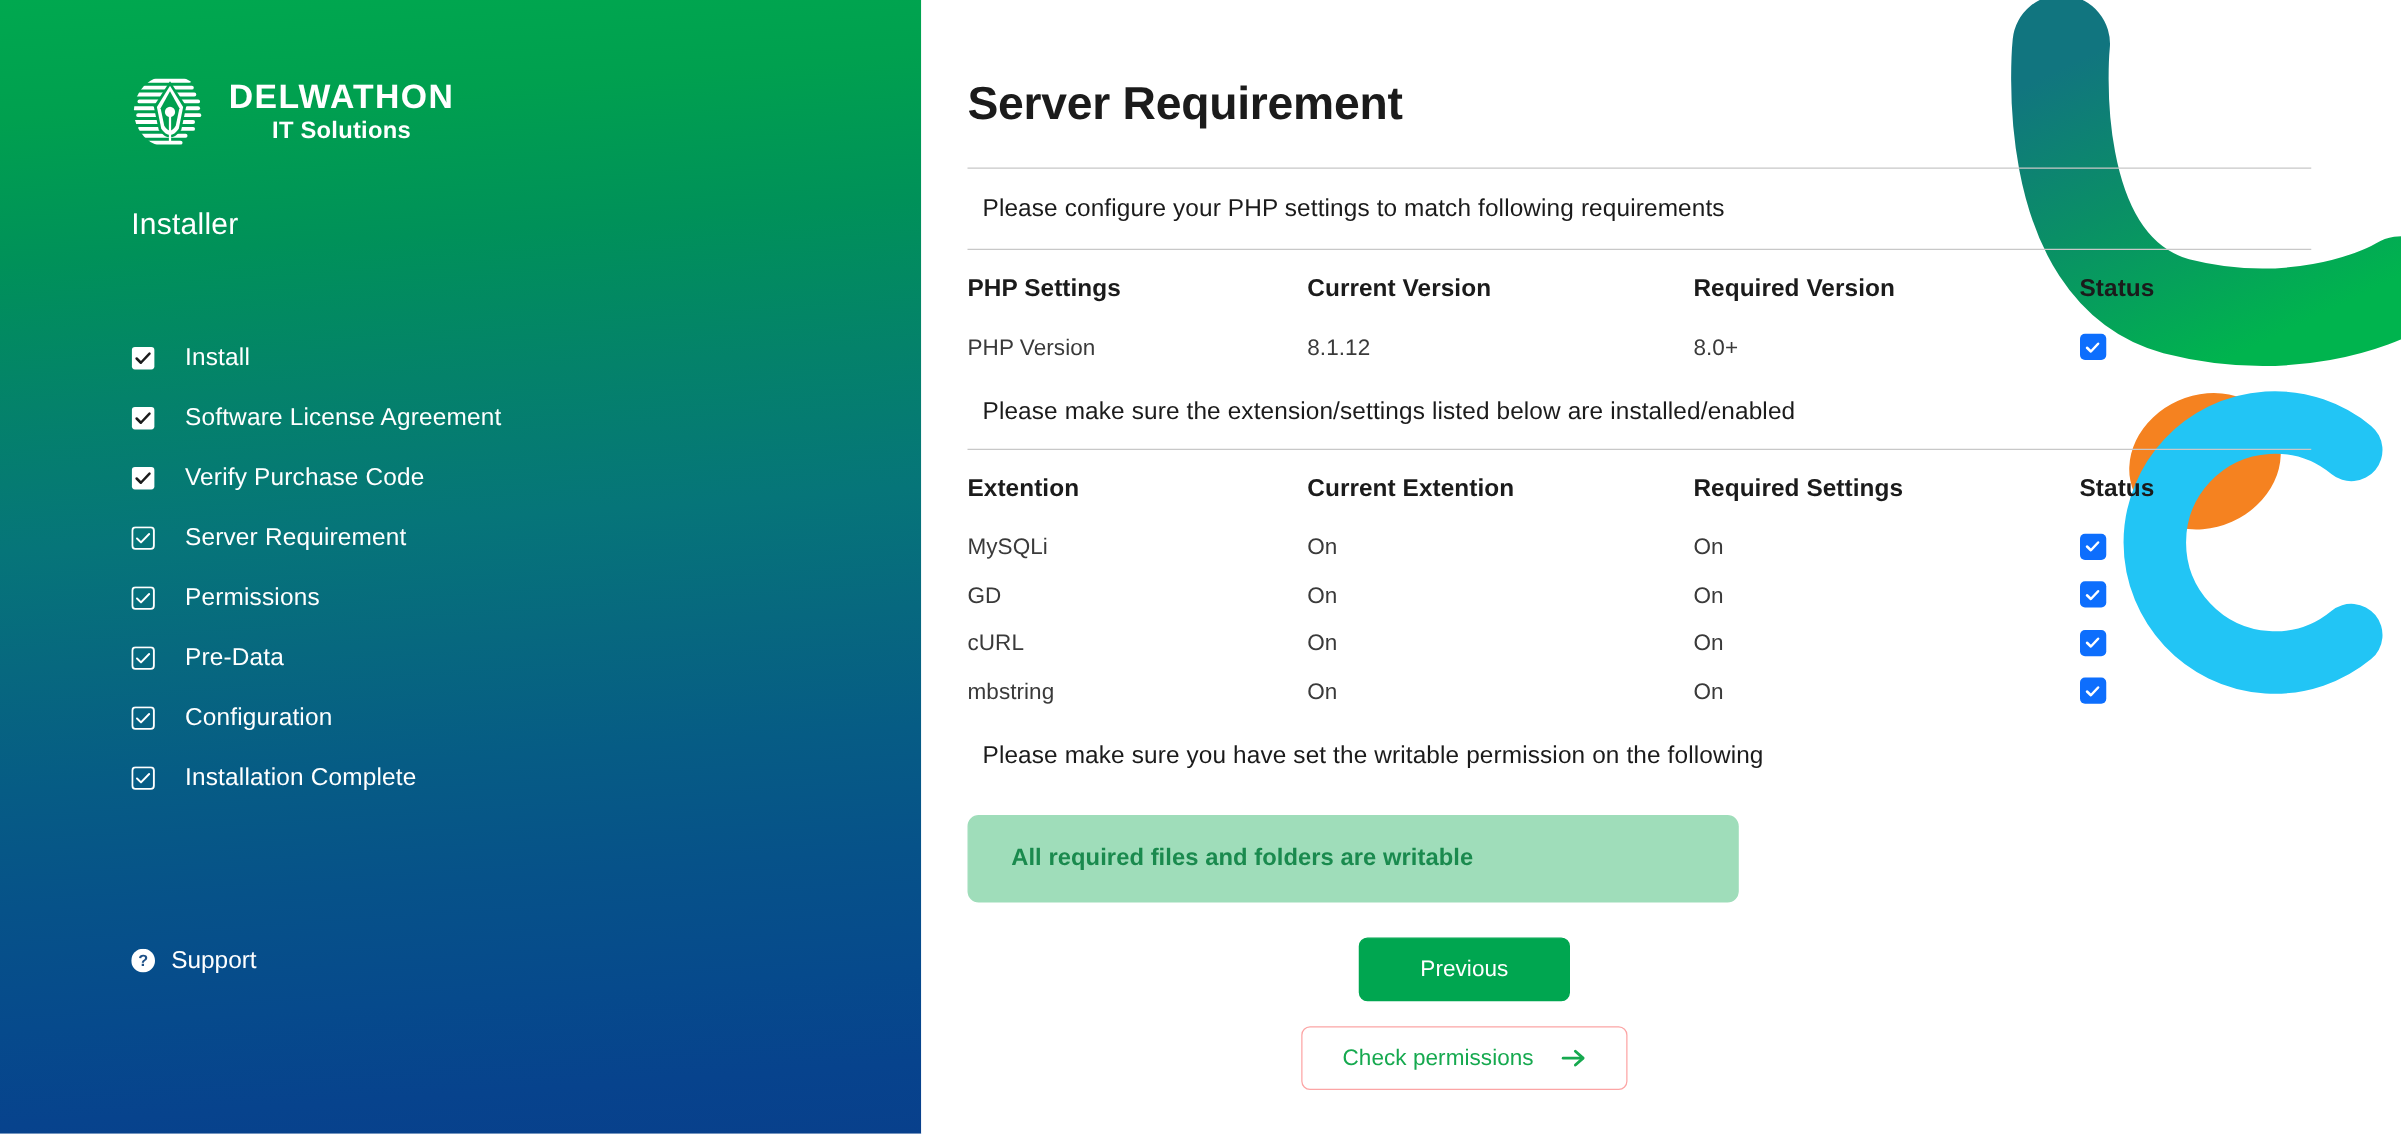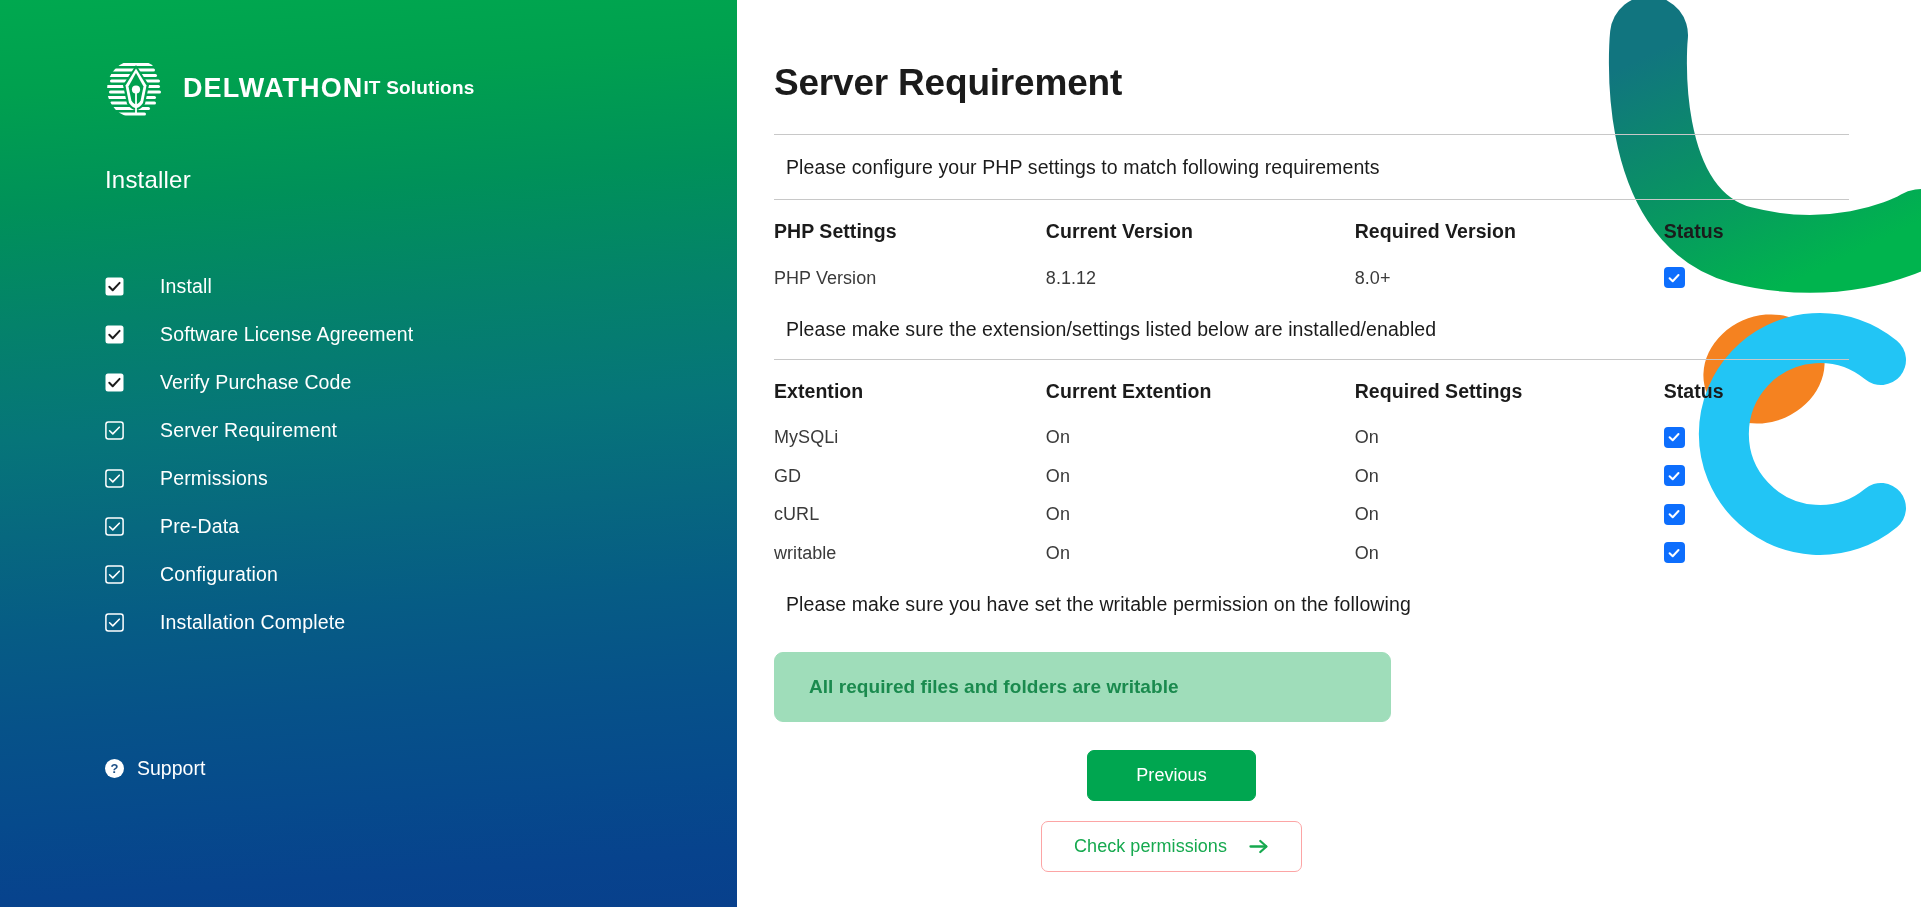--- a/index.html
+++ b/index.html
@@ -44,21 +44,21 @@
     overflow: hidden;
   }
 
   .logo-row {
     display: flex;
     align-items: center;
     gap: 16px;
     margin-bottom: 46px;
   }
   .logo-mark { width: 62px; height: 62px; flex: 0 0 62px; }
-  .logo-text { display: flex; flex-direction: row; line-height: 1.03; }
+  .logo-text { display: flex; flex-direction: column; line-height: 1.03; align-items: center; }
   .logo-title {
     font-size: 27px;
     font-weight: bold;
     letter-spacing: 1.1px;
     color: #ffffff;
   }
   .logo-sub {
     font-size: 19px;
     font-weight: bold;
     letter-spacing: 0.2px;
@@ -71,21 +71,21 @@
     font-weight: normal;
     color: #ffffff;
     letter-spacing: 0.2px;
     margin-bottom: 68px;
   }
 
   .steps { list-style: none; }
   .step {
     display: flex;
     align-items: center;
-    gap: 36px;
+    gap: 24px;
     height: 48px;
     font-size: 19.5px;
     color: #ffffff;
     letter-spacing: 0.15px;
   }
   .cb { width: 19px; height: 19px; flex: 0 0 19px; display: block; }
 
   .support-link {
     position: absolute;
     left: 105px;
@@ -462,21 +462,21 @@
             <td>On</td>
             <td>
               <span class="status-box">
                 <svg viewBox="0 0 14 14" xmlns="http://www.w3.org/2000/svg">
                   <path d="M2.6 7.2 L5.7 10.2 L11.5 4" fill="none" stroke="#ffffff" stroke-width="2" stroke-linecap="round" stroke-linejoin="round"></path>
                 </svg>
               </span>
             </td>
           </tr>
           <tr>
-            <td>writable</td>
+            <td>mbstring</td>
             <td>On</td>
             <td>On</td>
             <td>
               <span class="status-box">
                 <svg viewBox="0 0 14 14" xmlns="http://www.w3.org/2000/svg">
                   <path d="M2.6 7.2 L5.7 10.2 L11.5 4" fill="none" stroke="#ffffff" stroke-width="2" stroke-linecap="round" stroke-linejoin="round"></path>
                 </svg>
               </span>
             </td>
           </tr>

